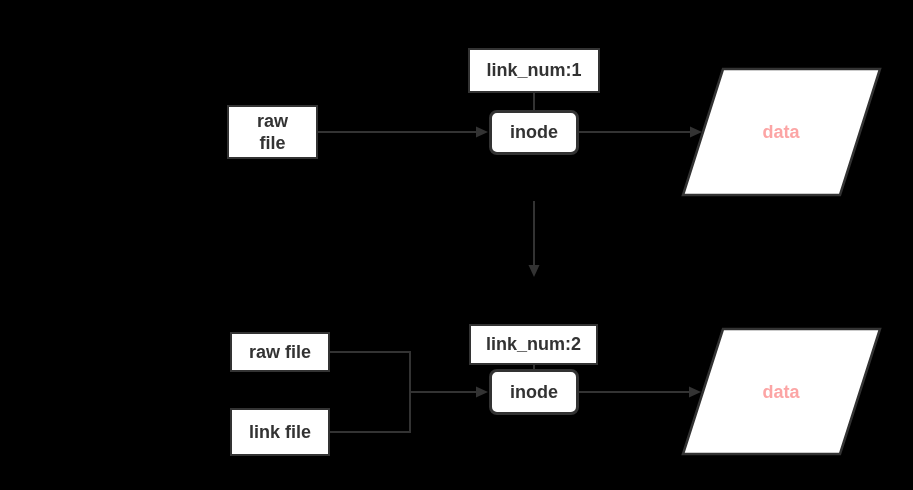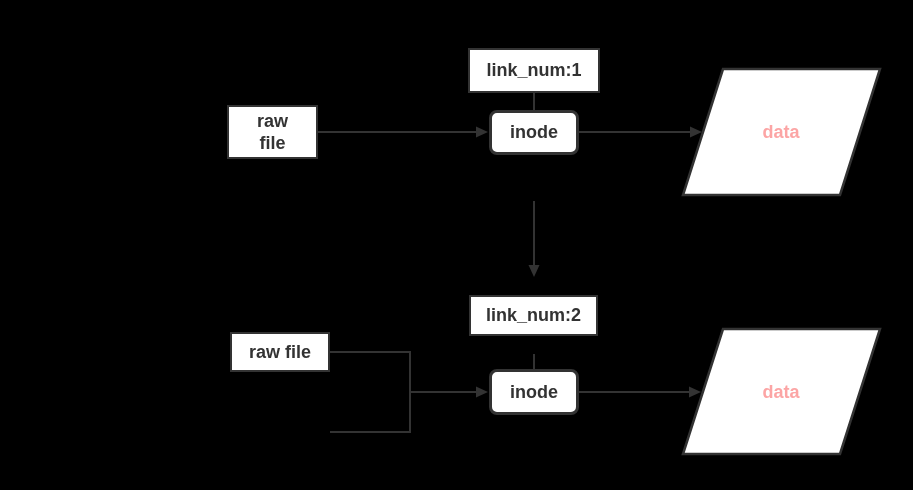--- a/index.html
+++ b/index.html
@@ -93,22 +93,23 @@
   <div class="node" style="left:468px; top:48px; width:132px; height:45px;">link_num:1</div>
 
   <div class="node prewrap" style="left:227px; top:105px; width:91px; height:54px;">raw
 file</div>
 
   <div class="node rounded" style="left:489px; top:110px; width:90px; height:45px;">inode</div>
 
   <div class="plabel" style="left:721px; top:120px; width:120px; height:24px;">data</div>
 
 
-  <div class="node" style="left:469px; top:295px; width:129px; height:41px;">link_num:2</div>
+  <div class="node" style="left:469px; top:324px; width:129px; height:41px;">link_num:2</div>
 
   <div class="node" style="left:230px; top:332px; width:100px; height:40px;">raw file</div>
 
+  <div class="node" style="left:230px; top:408px; width:100px; height:48px;">link file</div>
 
   <div class="node rounded" style="left:489px; top:369px; width:90px; height:46px;">inode</div>
 
   <div class="plabel" style="left:721px; top:380px; width:120px; height:24px;">data</div>
 
 </div>
 
 </body></html>

